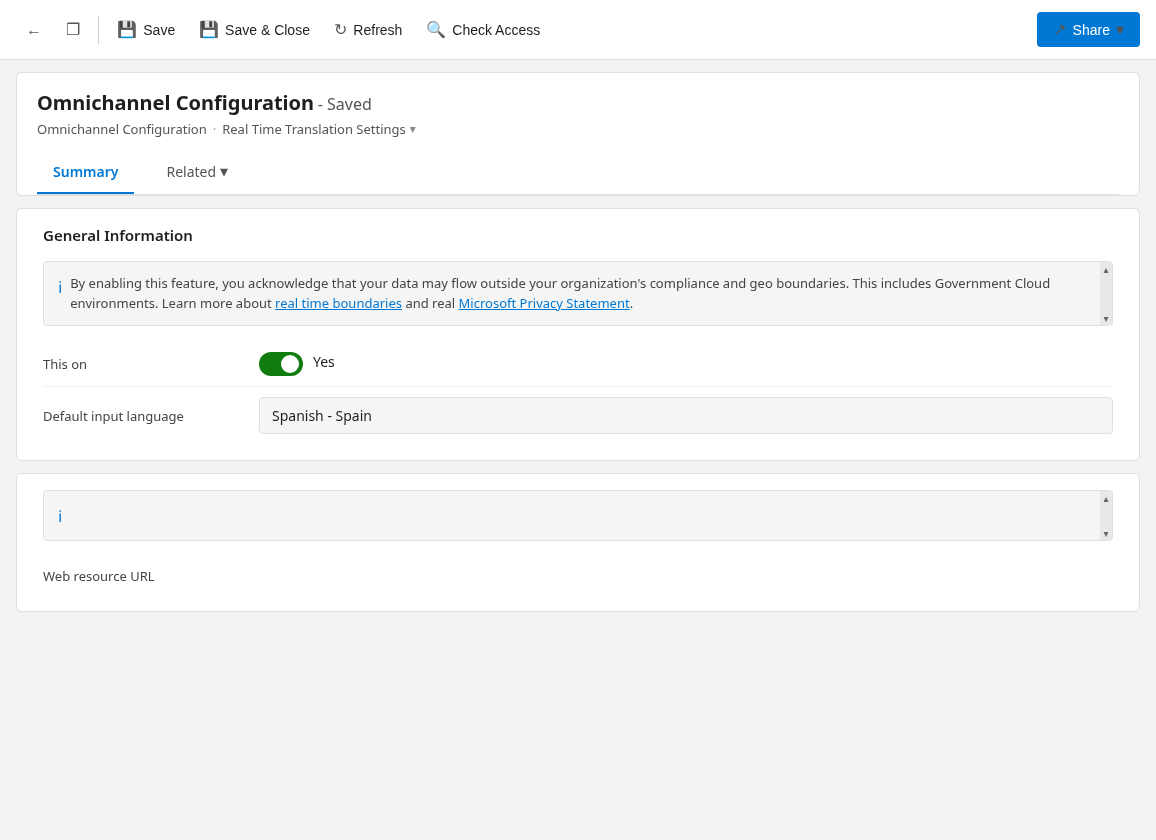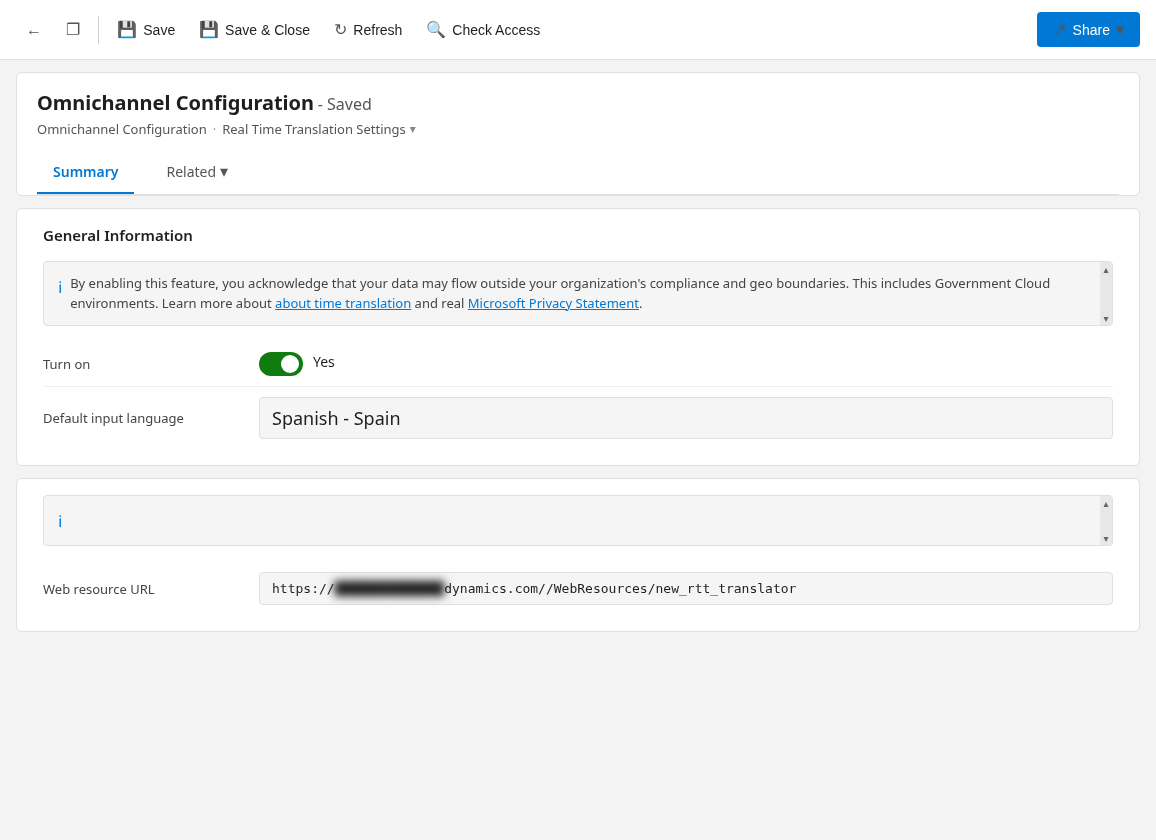--- a/index.html
+++ b/index.html
@@ -242,21 +242,21 @@
       font-size: 14px;
       color: #1f1f1f;
     }
 
     
     .input-field {
       background: #f5f5f5;
       border: 1px solid #e0e0e0;
       border-radius: 4px;
       padding: 8px 12px;
-      font-size: 18px;
+      font-size: 14px;
       color: #1f1f1f;
       width: 100%;
     }
 
     
     .url-field {
       background: #f5f5f5;
       border: 1px solid #e0e0e0;
       border-radius: 4px;
       padding: 8px 12px;
@@ -332,30 +332,30 @@
       </div>
     </div>
   </div>
 
   <div class="card">
     <div class="section-title">General Information</div>
 
     <div class="info-banner">
       <span class="info-icon">ℹ</span>
       <span>
-        <span>By enabling this feature, you acknowledge that your data may flow outside your organization's compliance and geo boundaries. This includes Government Cloud environments. Learn more about </span><a class="link">about time translation</a><span> and real </span><a class="link">Microsoft Privacy Statement</a><span>.</span>
+        <span>By enabling this feature, you acknowledge that your data may flow outside your organization's compliance and geo boundaries. This includes Government Cloud environments. Learn more about </span><a class="link">real time boundaries</a><span> and real </span><a class="link">Microsoft Privacy Statement</a><span>.</span>
       </span>
       <div class="info-banner-scrollbar">
         <span class="scrollbar-arrow">▴</span>
         <span class="scrollbar-arrow">▾</span>
       </div>
     </div>
 
     <div class="form-row">
-      <span class="form-label">Turn on</span>
+      <span class="form-label">This on</span>
       <div class="form-value">
         <div class="toggle-container">
           <label class="toggle">
             <input type="checkbox" checked="" style="">
             <span class="toggle-slider"></span>
           </label>
           <span class="toggle-label">Yes</span>
         </div>
       </div>
     </div>
@@ -373,21 +373,16 @@
     <div class="info-banner">
       <span class="info-icon">ℹ</span>
       <div class="info-banner-scrollbar">
         <span class="scrollbar-arrow">▴</span>
         <span class="scrollbar-arrow">▾</span>
       </div>
     </div>
 
     <div class="form-row">
       <span class="form-label">Web resource URL</span>
-      <div class="form-value">
-        <div class="url-field">
-          <span>https://</span><span class="blurred">██████████████</span><span>dynamics.com//WebResources/new_rtt_translator</span>
-        </div>
-      </div>
     </div>
   </div>
 
 </div>
 
 </body></html>

